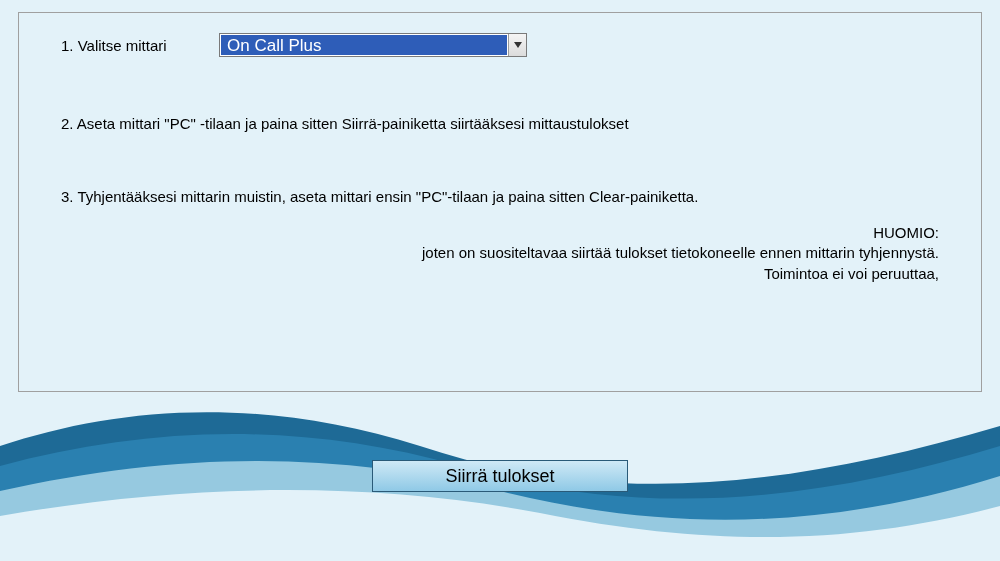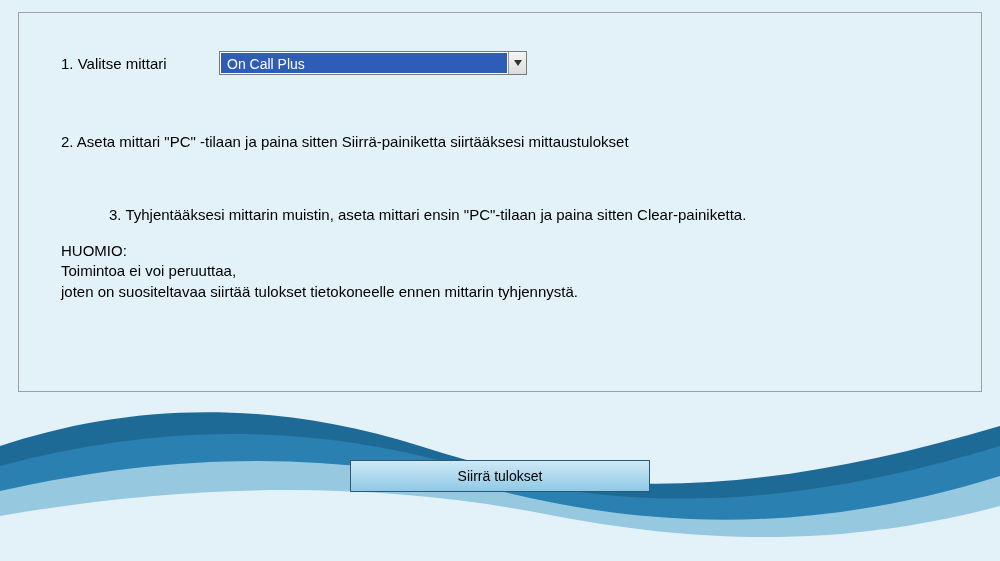--- a/index.html
+++ b/index.html
@@ -18,21 +18,21 @@
       overflow: hidden;
     }
     .panel {
       position: absolute;
       top: 12px;
       left: 18px;
       right: 18px;
       height: 380px;
       border: 1px solid #a0a0a0;
       background: #e3f2f9;
-      padding: 38px 42px 20px 42px;
+      padding: 20px 42px 20px 42px;
     }
     .row1 {
       display: flex;
       align-items: center;
       margin-bottom: 58px;
     }
     .label1 {
       width: 158px;
     }
     .select-wrap {
@@ -43,44 +43,44 @@
       background: #fff;
       display: flex;
       align-items: stretch;
     }
     .select-value {
       flex: 1;
       background: #2e5db8;
       color: #fff;
       padding: 2px 6px;
       margin: 1px;
-      font-size: 14px;
+      font-size: 17px;
       line-height: 18px;
     }
     .select-btn {
       width: 18px;
       background: linear-gradient(#f5f5f5, #dcdcdc);
       border-left: 1px solid #9a9a9a;
       display: flex;
       align-items: center;
       justify-content: center;
     }
     .select-btn svg {
       width: 8px;
       height: 6px;
     }
     .row2 {
       margin-bottom: 56px;
     }
     .row3 {
       margin-bottom: 18px;
-      margin-left: 48px;
     }
     .note {
       line-height: 1.35;
+      text-align: right;
     }
     .wave-container {
       position: absolute;
       left: 0;
       right: 0;
       bottom: 0;
       height: 170px;
       pointer-events: none;
     }
     .wave-container svg {
@@ -92,26 +92,26 @@
       position: absolute;
       bottom: 69px;
       left: 0;
       right: 0;
       display: flex;
       justify-content: center;
       gap: 140px;
       z-index: 10;
     }
     .action-btn {
-      width: 300px;
+      width: 256px;
       height: 32px;
       background: linear-gradient(#cfe9f6, #8fc9e6);
       border: 1px solid #2a5a78;
       font-family: inherit;
-      font-size: 14px;
+      font-size: 18px;
       cursor: pointer;
       color: #000;
     }
   </style>
 </head>
 <body>
 
 <div class="panel">
 
   <div class="row1">
@@ -125,22 +125,22 @@
       </div>
     </div>
   </div>
 
   <div class="row2">2. Aseta mittari "PC" -tilaan ja paina sitten Siirrä-painiketta siirtääksesi mittaustulokset</div>
 
   <div class="row3">3. Tyhjentääksesi mittarin muistin, aseta mittari ensin "PC"-tilaan ja paina sitten Clear-painiketta.</div>
 
   <div class="note">
     <div>HUOMIO:</div>
+    <div>joten on suositeltavaa siirtää tulokset tietokoneelle ennen mittarin tyhjennystä.</div>
     <div>Toimintoa ei voi peruuttaa,</div>
-    <div>joten on suositeltavaa siirtää tulokset tietokoneelle ennen mittarin tyhjennystä.</div>
   </div>
 
 </div>
 
 <div class="wave-container">
   <svg viewBox="0 0 1000 170" preserveAspectRatio="none">
     <path d="M0,55 C120,15 260,5 420,55 C600,115 780,100 1000,35 L1000,170 L0,170 Z" fill="#1e6a96"></path>
     <path d="M0,75 C150,35 300,30 460,75 C640,130 820,110 1000,55 L1000,170 L0,170 Z" fill="#2a80b0"></path>
     <path d="M0,100 C180,60 340,60 500,100 C680,145 840,135 1000,85 L1000,170 L0,170 Z" fill="#96c9e0"></path>
     <path d="M0,125 C200,90 380,92 540,122 C720,158 860,152 1000,115 L1000,170 L0,170 Z" fill="#e3f2f9"></path>

